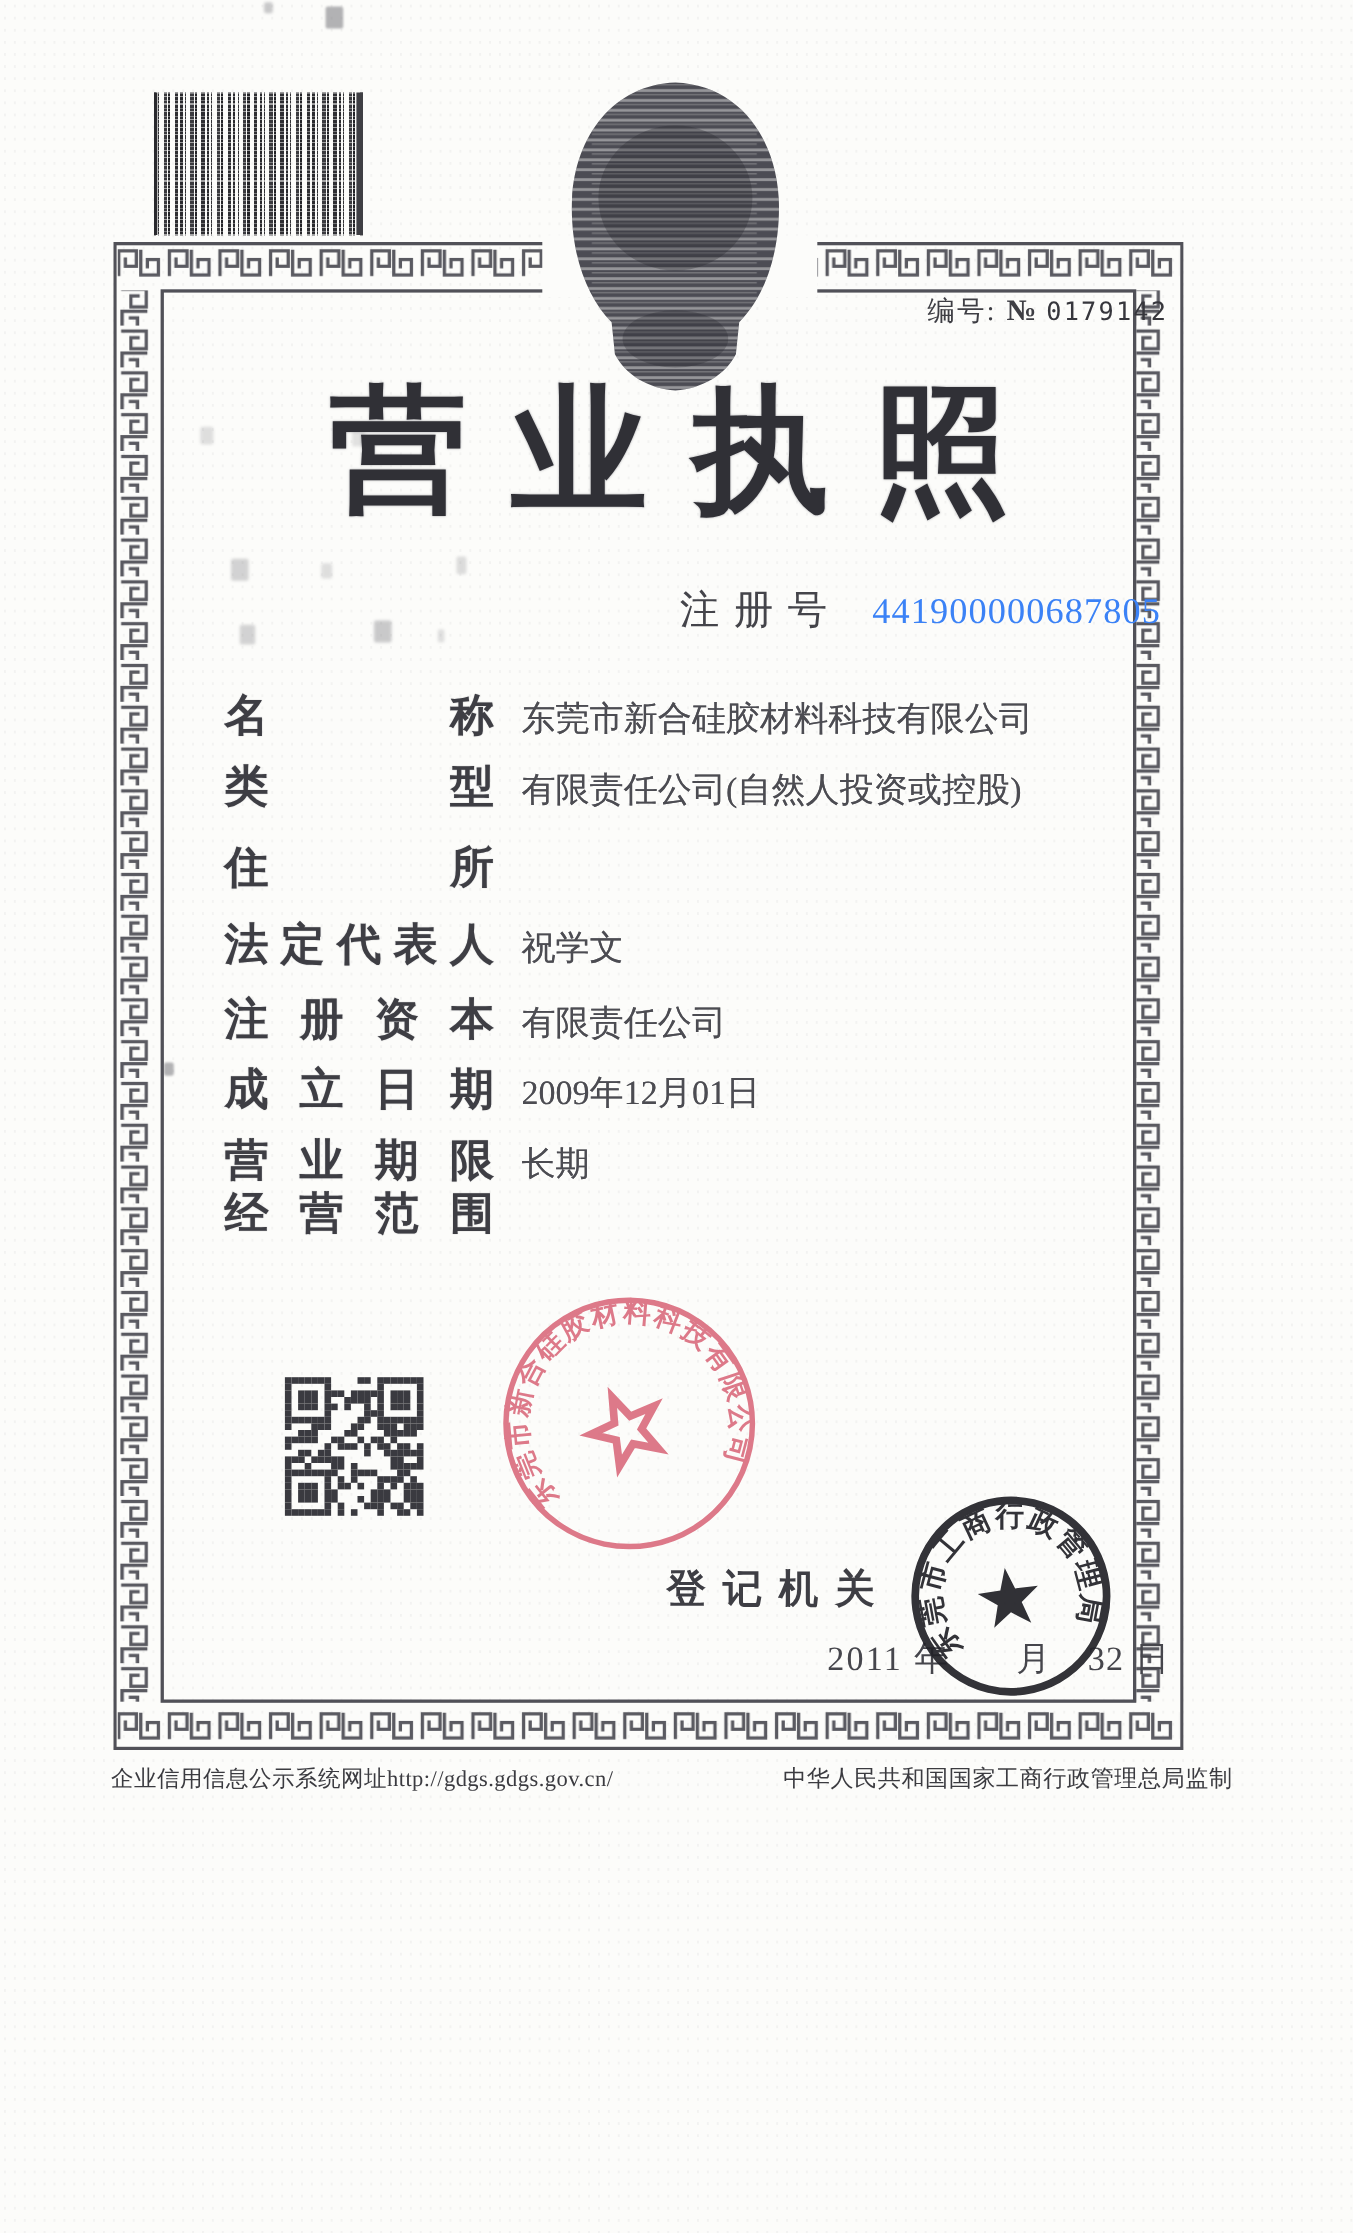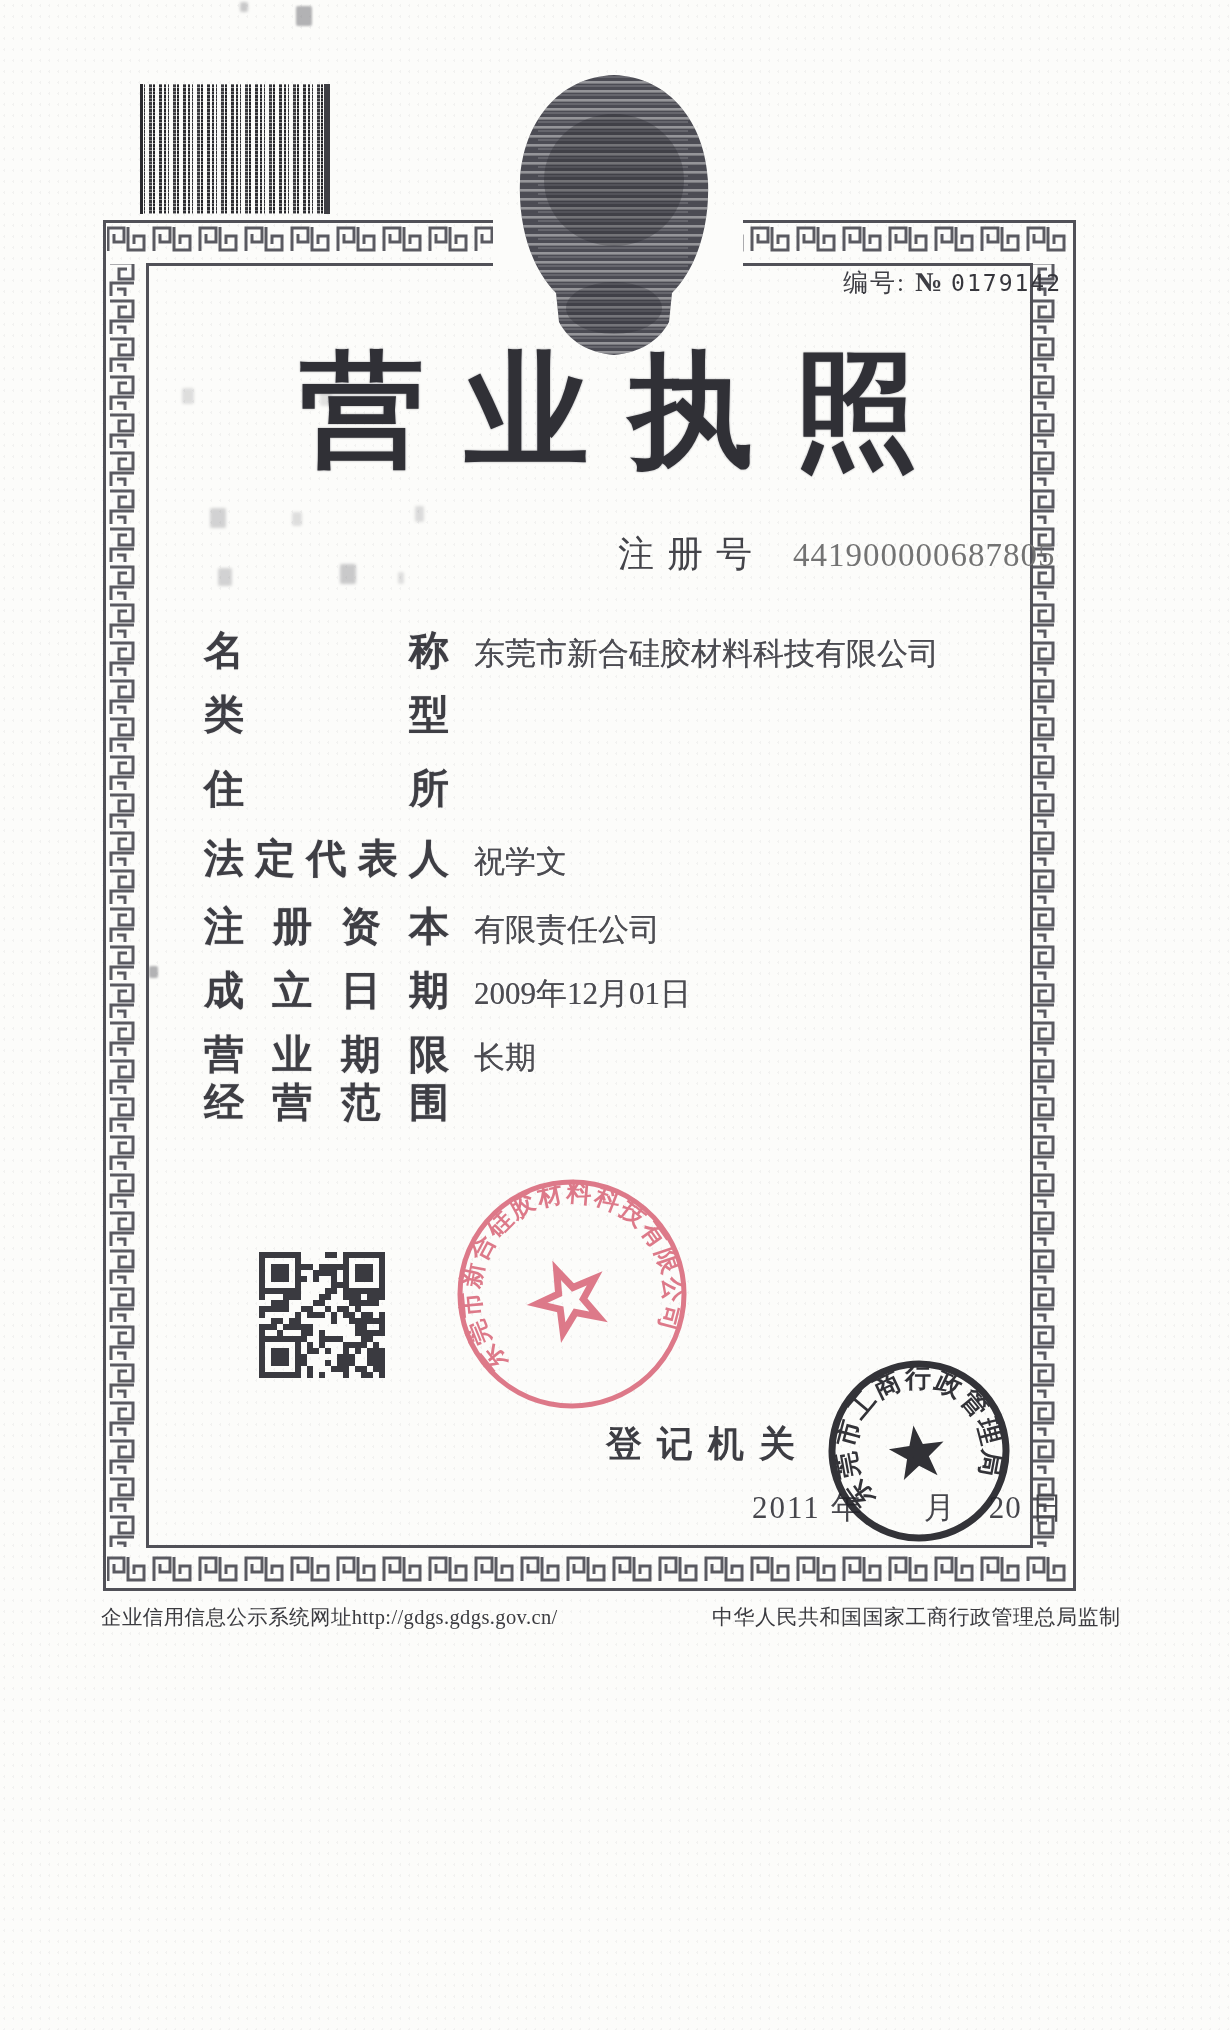--- a/index.html
+++ b/index.html
@@ -32,21 +32,21 @@
   .serial .digits{font-family:"DejaVu Sans Mono", monospace;font-size:23px;letter-spacing:2px;color:#36363c;}
   
   .title{
     left:300px;top:348px;width:618px;display:flex;justify-content:space-between;z-index:3;
     font-family:"Liberation Sans", sans-serif;font-weight:700;font-size:124px;line-height:1;
     color:#303036;text-shadow:0 0 2px rgba(70,70,80,.55);filter:blur(.3px);
   }
   
   .regno{left:618px;top:530px;z-index:3;display:flex;align-items:baseline;gap:28px;}
   .regno .lab{font-size:36px;letter-spacing:13px;color:#44444a;}
-  .regno .val{font-size:33px;letter-spacing:1px;color:#737373;}
+  .regno .val{font-size:33px;letter-spacing:1px;color:#3b82f6;}
   
   .fields{left:204px;top:628px;width:835px;z-index:3;}
   .field-row{position:absolute;left:0;display:flex;align-items:flex-start;}
   .field-label{
     width:245px;display:flex;justify-content:space-between;flex:none;
     font-size:40px;font-weight:600;color:#3e3e44;line-height:1.15;
     text-shadow:0 0 1px rgba(70,70,80,.5);
   }
   .field-value{margin-left:25px;font-size:31px;color:#4c4c52;line-height:1.2;padding-top:7px;
     text-shadow:0 0 .6px rgba(90,90,95,.8);white-space:nowrap;}
@@ -154,20 +154,21 @@
         <span>名</span>
         <span>称</span>
       </div>
       <div class="field-value">东莞市新合硅胶材料科技有限公司</div>
     </div>
     <div class="field-row row-1">
       <div class="field-label">
         <span>类</span>
         <span>型</span>
       </div>
+      <div class="field-value">有限责任公司(自然人投资或控股)</div>
     </div>
     <div class="field-row row-2">
       <div class="field-label">
         <span>住</span>
         <span>所</span>
       </div>
     </div>
     <div class="field-row row-3">
       <div class="field-label">
         <span>法</span>
@@ -473,21 +474,21 @@
     <text class="seal-text-red"><textPath href="#redArc" startOffset="0">东莞市新合硅胶材料科技有限公司</textPath></text>
   </g>
 </svg>
 
 <div class="abs registrar">登记机关</div>
 
 <div class="abs dateline">
   <span class="year">2011</span>
   <span class="u1">年</span>
   <span class="u2">月</span>
-  <span class="day">20</span>
+  <span class="day">32</span>
   <span class="u3">日</span>
 </div>
 
 <svg class="abs black-seal" width="196" height="196" viewBox="0 0 196 196">
   <g transform="rotate(-8 95 95)">
     <circle cx="95" cy="95" r="87" fill="none" stroke="#222228" stroke-width="7"></circle>
     <path d="M93 69 L99.8 88.6 L120.6 89 L104 101.6 L110 121.5 L93 109.6 L76 121.5 L82 101.6 L65.4 89 L86.2 88.6 Z" fill="#202026"></path>
     <path id="blackArc" d="M46 136 A64 64 0 1 1 144 136" fill="none"></path>
     <text class="seal-text-black"><textPath href="#blackArc" startOffset="0">东莞市工商行政管理局</textPath></text>
   </g>

